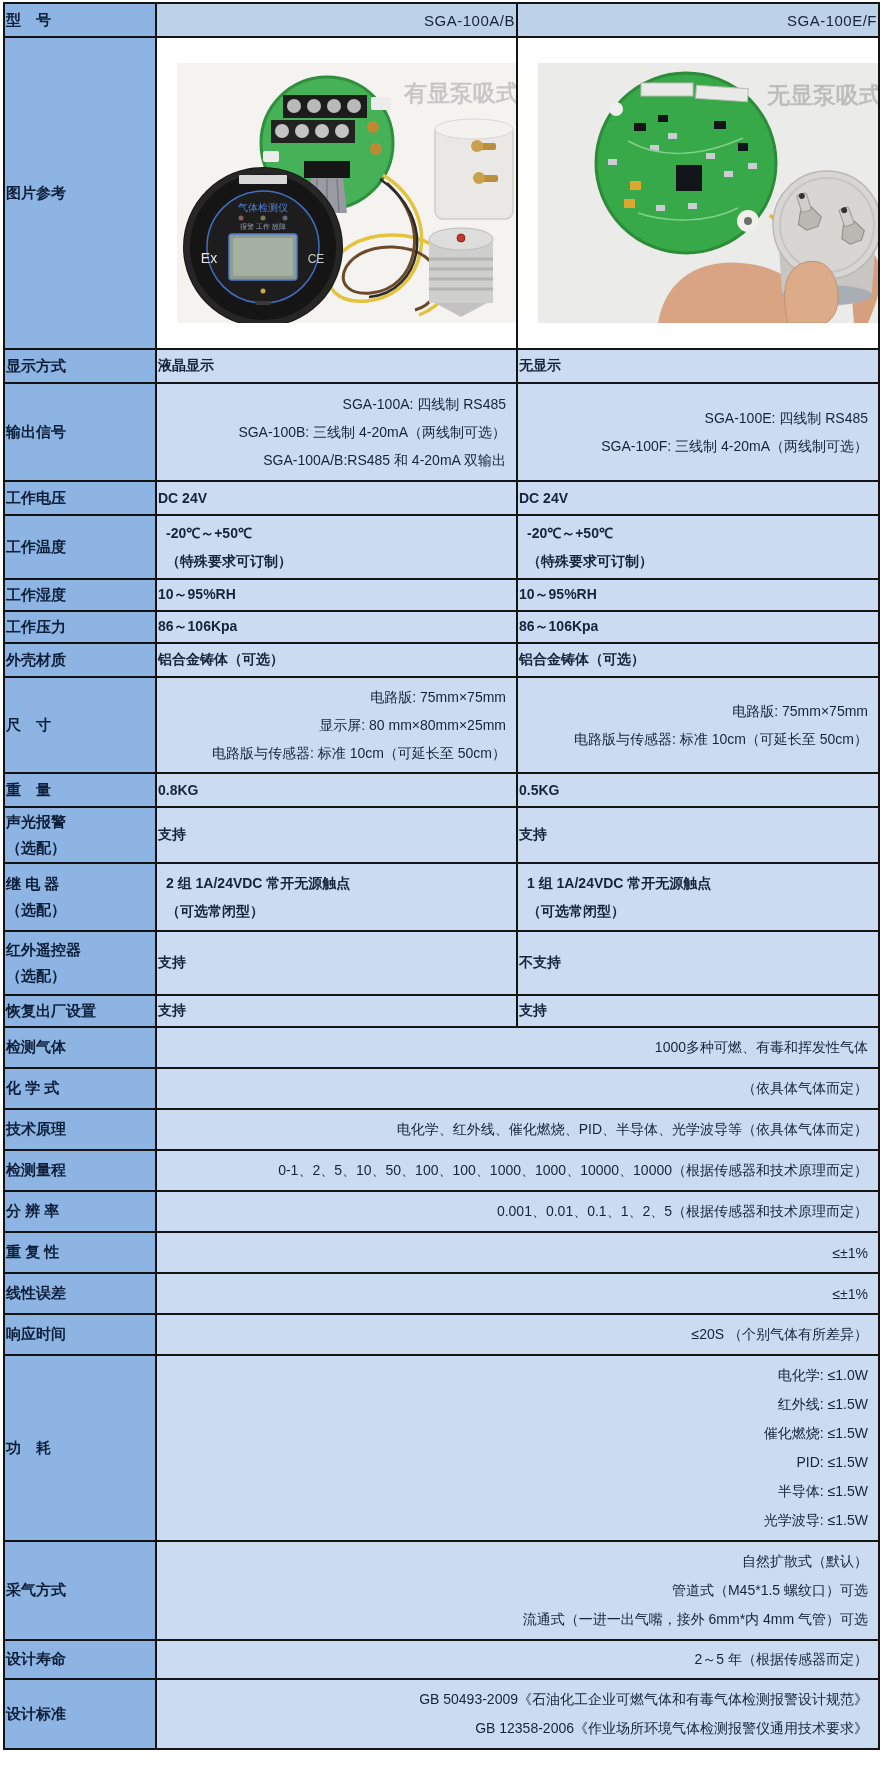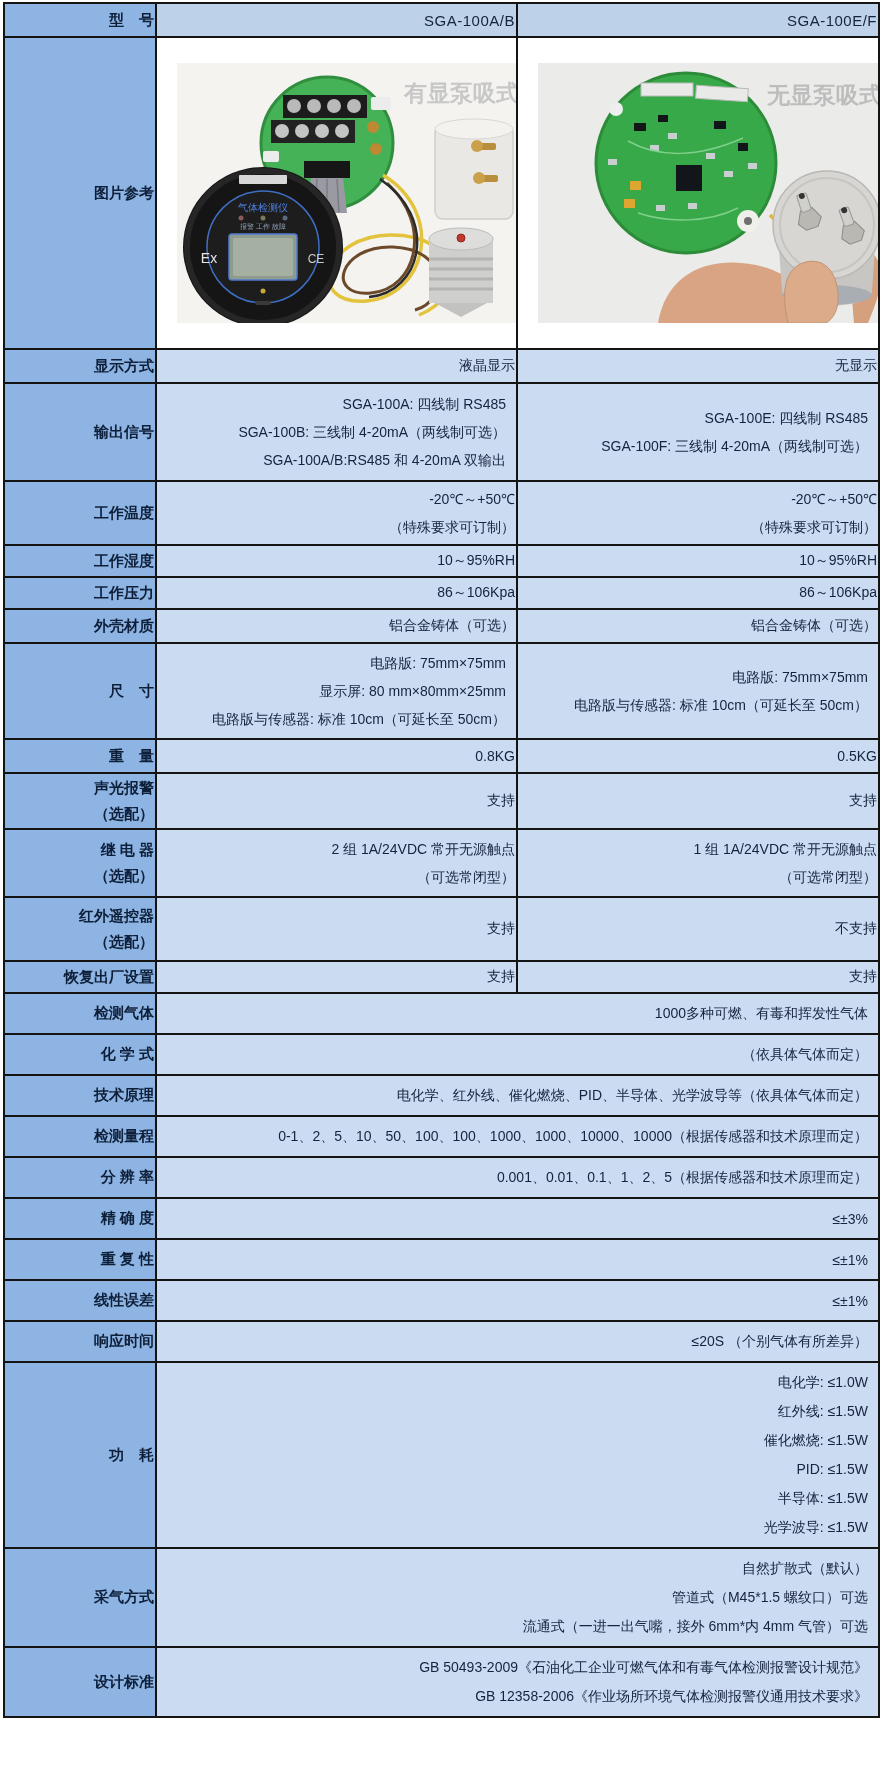--- a/index.html
+++ b/index.html
@@ -7,24 +7,24 @@
     --header-bg:#bdd1e9;
     --value-bg:#cbdcf2;
     --border:#141414;
     --text:#16233c;
     --watermark:#c0c0c0;
   }
   html,body{margin:0;padding:0;background:#ffffff;}
   body{width:881px;font-family:"Liberation Sans",sans-serif;color:var(--text);}
   table{border-collapse:collapse;table-layout:fixed;width:875px;margin:2px 0 0 3px;}
   td{border:2px solid var(--border);vertical-align:middle;overflow:hidden;}
-  td.label{background:var(--label-bg);font-weight:bold;font-size:15px;text-align:right;color:#0e1f3a;}
+  td.label{background:var(--label-bg);font-weight:bold;font-size:15px;text-align:left;color:#0e1f3a;}
   td.model{background:var(--header-bg);font-size:15px;text-align:right;letter-spacing:.5px;}
   td.val{background:var(--value-bg);font-size:14px;}
-  td.center{text-align:right;}
+  td.center{text-align:left;font-weight:bold;}
   td.left{text-align:right;padding:5px 10px;}
   .ln{line-height:28px;white-space:nowrap;}
   .ln9{line-height:29px;white-space:nowrap;}
   .lbl2{line-height:26px;}
   .h30{height:30px}.h28{height:28px}.h29{height:29px}.h27{height:27px}
   .h52{height:52px}.h58{height:58px}.h60{height:60px}.h64{height:64px}
   .h84{height:84px}.h86{height:86px}.h172{height:172px}
   td.photo{background:#ffffff;padding:20px;height:270px;vertical-align:middle;}
   td.photo svg{display:block;}
   .c2l{line-height:28px;margin-left:8px;}
@@ -194,20 +194,25 @@
     <div class="ln">SGA-100A: 四线制 RS485</div>
     <div class="ln">SGA-100B: 三线制 4-20mA（两线制可选）</div>
     <div class="ln">SGA-100A/B:RS485 和 4-20mA 双输出</div>
   </td>
   <td class="val left h86">
     <div class="ln">SGA-100E: 四线制 RS485</div>
     <div class="ln">SGA-100F: 三线制 4-20mA（两线制可选）</div>
   </td>
 </tr>
 
+<tr>
+  <td class="label h30">工作电压</td>
+  <td class="val center h30">DC 24V</td>
+  <td class="val center h30">DC 24V</td>
+</tr>
 
 <tr>
   <td class="label h60">工作温度</td>
   <td class="val center h60">
     <div class="c2l">-20℃～+50℃</div>
     <div class="c2l">（特殊要求可订制）</div>
   </td>
   <td class="val center h60">
     <div class="c2l">-20℃～+50℃</div>
     <div class="c2l">（特殊要求可订制）</div>
@@ -302,24 +307,20 @@
   <td class="label h29">技术原理</td>
   <td class="val left h29" colspan="2">电化学、红外线、催化燃烧、PID、半导体、光学波导等（依具体气体而定）</td>
 </tr>
 <tr>
   <td class="label h29">检测量程</td>
   <td class="val left h29" colspan="2">0-1、2、5、10、50、100、100、1000、1000、10000、10000（根据传感器和技术原理而定）</td>
 </tr>
 <tr>
   <td class="label h29">分 辨 率</td>
   <td class="val left h29" colspan="2">0.001、0.01、0.1、1、2、5（根据传感器和技术原理而定）</td>
-</tr>
-<tr>
-  <td class="label h29">精 确 度</td>
-  <td class="val left h29" colspan="2">≤±3%</td>
 </tr>
 <tr>
   <td class="label h29">重 复 性</td>
   <td class="val left h29" colspan="2">≤±1%</td>
 </tr>
 <tr>
   <td class="label h29">线性误差</td>
   <td class="val left h29" colspan="2">≤±1%</td>
 </tr>
 <tr>
@@ -341,20 +342,24 @@
 
 <tr>
   <td class="label h84">采气方式</td>
   <td class="val left h84" colspan="2">
     <div class="ln9">自然扩散式（默认）</div>
     <div class="ln9">管道式（M45*1.5 螺纹口）可选</div>
     <div class="ln9">流通式（一进一出气嘴，接外 6mm*内 4mm 气管）可选</div>
   </td>
 </tr>
 
+<tr>
+  <td class="label h27">设计寿命</td>
+  <td class="val left h27" colspan="2">2～5 年（根据传感器而定）</td>
+</tr>
 
 <tr>
   <td class="label h58">设计标准</td>
   <td class="val left h58" colspan="2">
     <div class="ln9">GB 50493-2009《石油化工企业可燃气体和有毒气体检测报警设计规范》</div>
     <div class="ln9">GB 12358-2006《作业场所环境气体检测报警仪通用技术要求》</div>
   </td>
 </tr>
 
 </tbody>

